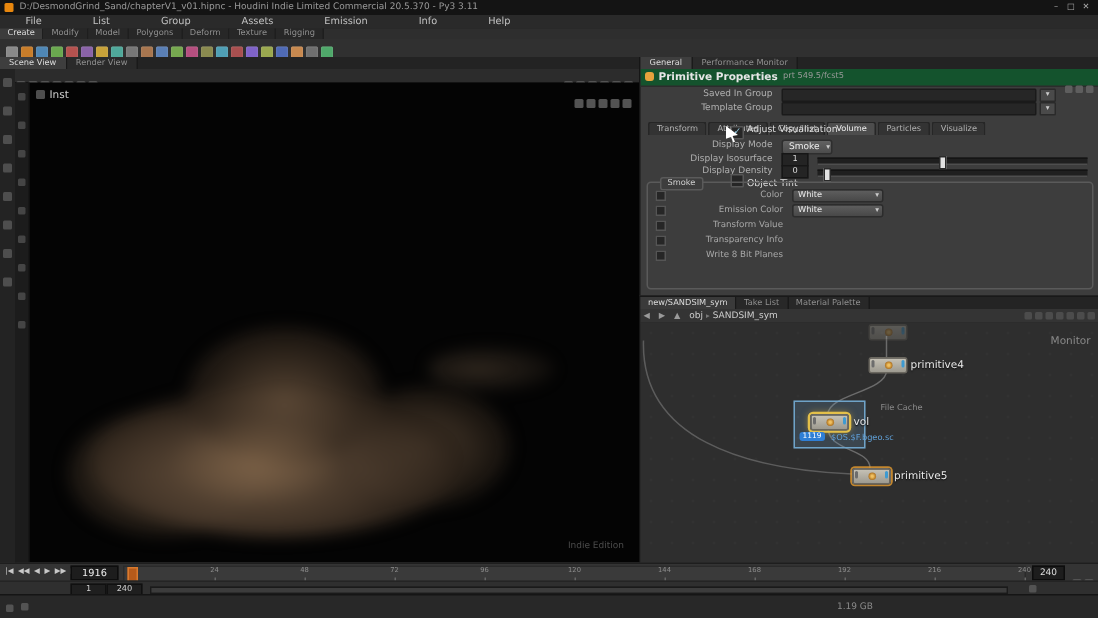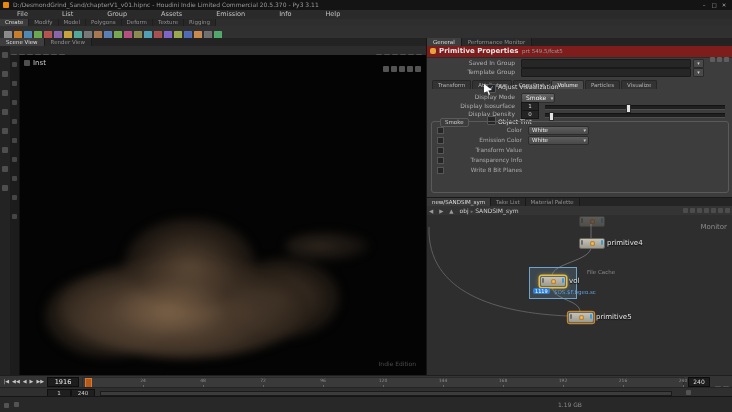--- a/index.html
+++ b/index.html
@@ -41,21 +41,21 @@
   .smoke{position:absolute;left:40px;top:148px;width:310px;height:168px;filter:blur(5px)}
   .smoke div{position:absolute;border-radius:50%}
   .b1{left:10px;top:55px;width:250px;height:100px;background:radial-gradient(ellipse at 45% 60%,rgba(105,83,62,.95) 0%,rgba(74,58,44,.85) 40%,rgba(40,31,23,.6) 70%,rgba(0,0,0,0) 95%)}
   .b2{left:-5px;top:70px;width:130px;height:85px;background:radial-gradient(ellipse at 50% 50%,rgba(88,70,52,.9) 0%,rgba(50,40,30,.6) 60%,rgba(0,0,0,0) 95%)}
   .b3{left:75px;top:15px;width:130px;height:90px;background:radial-gradient(ellipse at 50% 55%,rgba(99,78,58,.85) 0%,rgba(55,43,32,.55) 60%,rgba(0,0,0,0) 95%)}
   .b4{left:180px;top:55px;width:110px;height:80px;background:radial-gradient(ellipse at 45% 50%,rgba(92,73,55,.85) 0%,rgba(48,38,28,.55) 60%,rgba(0,0,0,0) 95%)}
   .b5{left:235px;top:28px;width:85px;height:30px;opacity:.6;background:radial-gradient(ellipse at 40% 50%,rgba(96,78,60,.8) 0%,rgba(0,0,0,0) 90%)}
   .b6{left:60px;top:75px;width:120px;height:60px;background:radial-gradient(ellipse at 50% 50%,rgba(130,102,74,.75) 0%,rgba(0,0,0,0) 70%)}
   
   .parampane{left:426px;top:46px;width:306px;height:151px;background:#3d3d3d;border-left:1px solid #161616;overflow:hidden}
-  .pheader{position:absolute;left:0;top:0;width:100%;height:11px;background:#7f1d1d;border-bottom:1px solid #2c2c2c}
+  .pheader{position:absolute;left:0;top:0;width:100%;height:11px;background:#14532d;border-bottom:1px solid #2c2c2c}
   .pheader .nodeicon{position:absolute;left:3px;top:2px;width:6px;height:6px;background:#e8a23d;border-radius:2px}
   .ptitle{position:absolute;left:12px;top:1px;font-size:7px;font-weight:bold;color:#e6e6e6;white-space:nowrap}
   .psub{position:absolute;left:95px;top:2px;font-size:5.5px;color:#9a9a9a;white-space:nowrap}
   .phicons{position:absolute;right:3px;top:2px}
   .phicons .sq{width:5px;height:5px;background:#5e5e5e}
   .prow{position:absolute;left:0;width:100%;height:9px;font-size:6px;line-height:8px}
   .plabel{position:absolute;left:0;top:0;width:88px;text-align:right;color:#b0b0b0;white-space:nowrap}
   .pfield{position:absolute;left:94px;top:0;width:168px;height:7px;background:#262626;border:1px solid #1a1a1a;border-radius:1px}
   .pdrop{position:absolute;left:266px;top:0;width:9px;height:7px;background:#4a4a4a;border:1px solid #2a2a2a;color:#ccc;font-size:5px;text-align:center;line-height:7px;border-radius:1px}
   .ptabrow{position:absolute;left:5px;top:26px;height:9px;white-space:nowrap}

